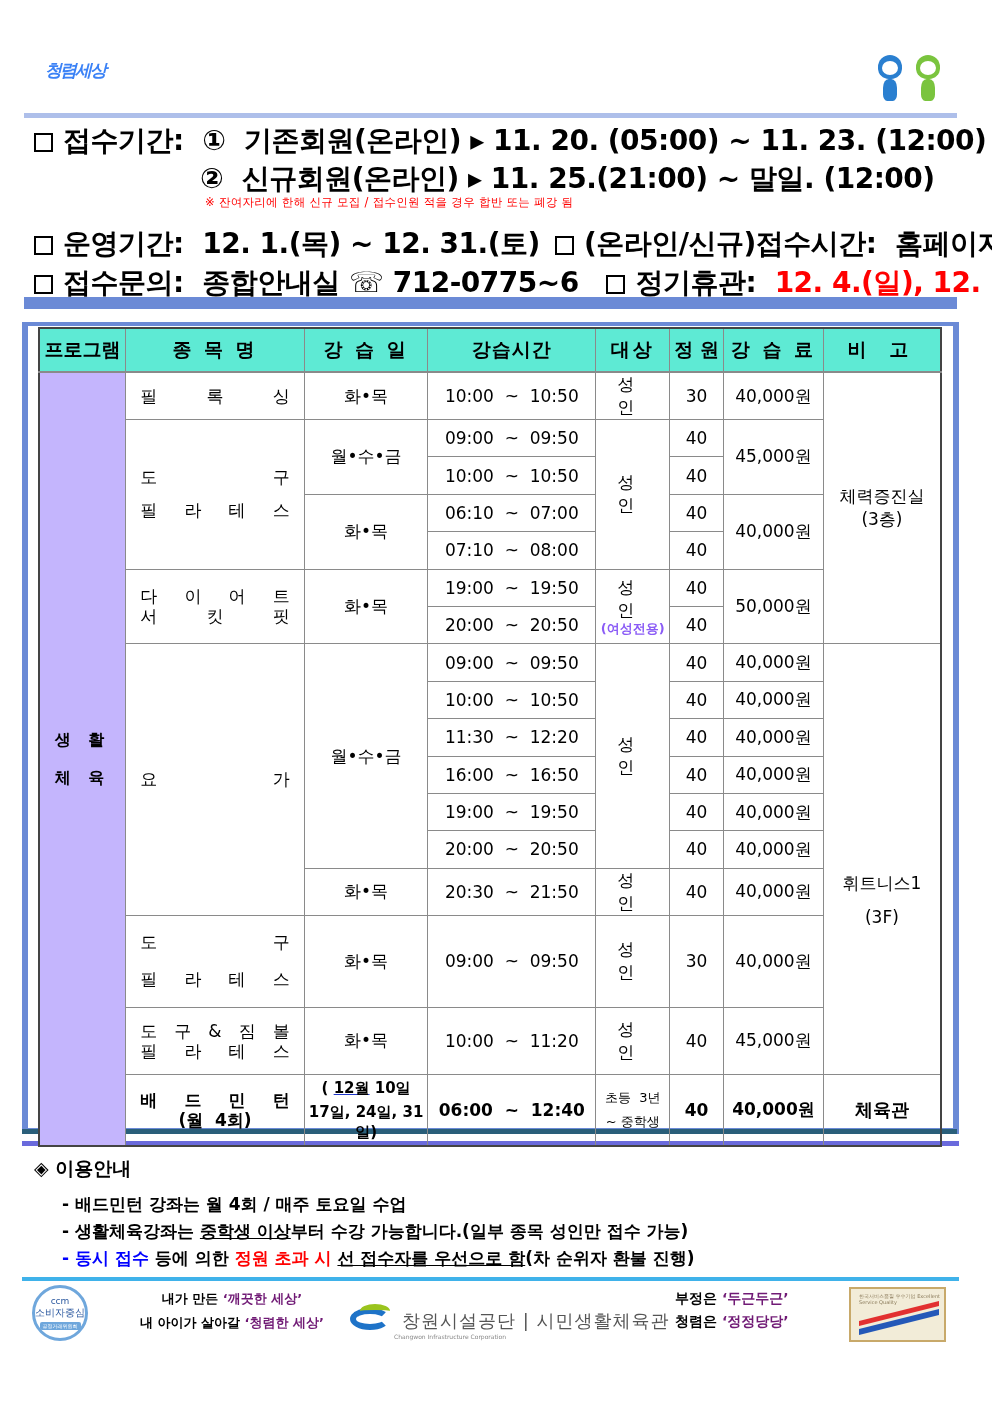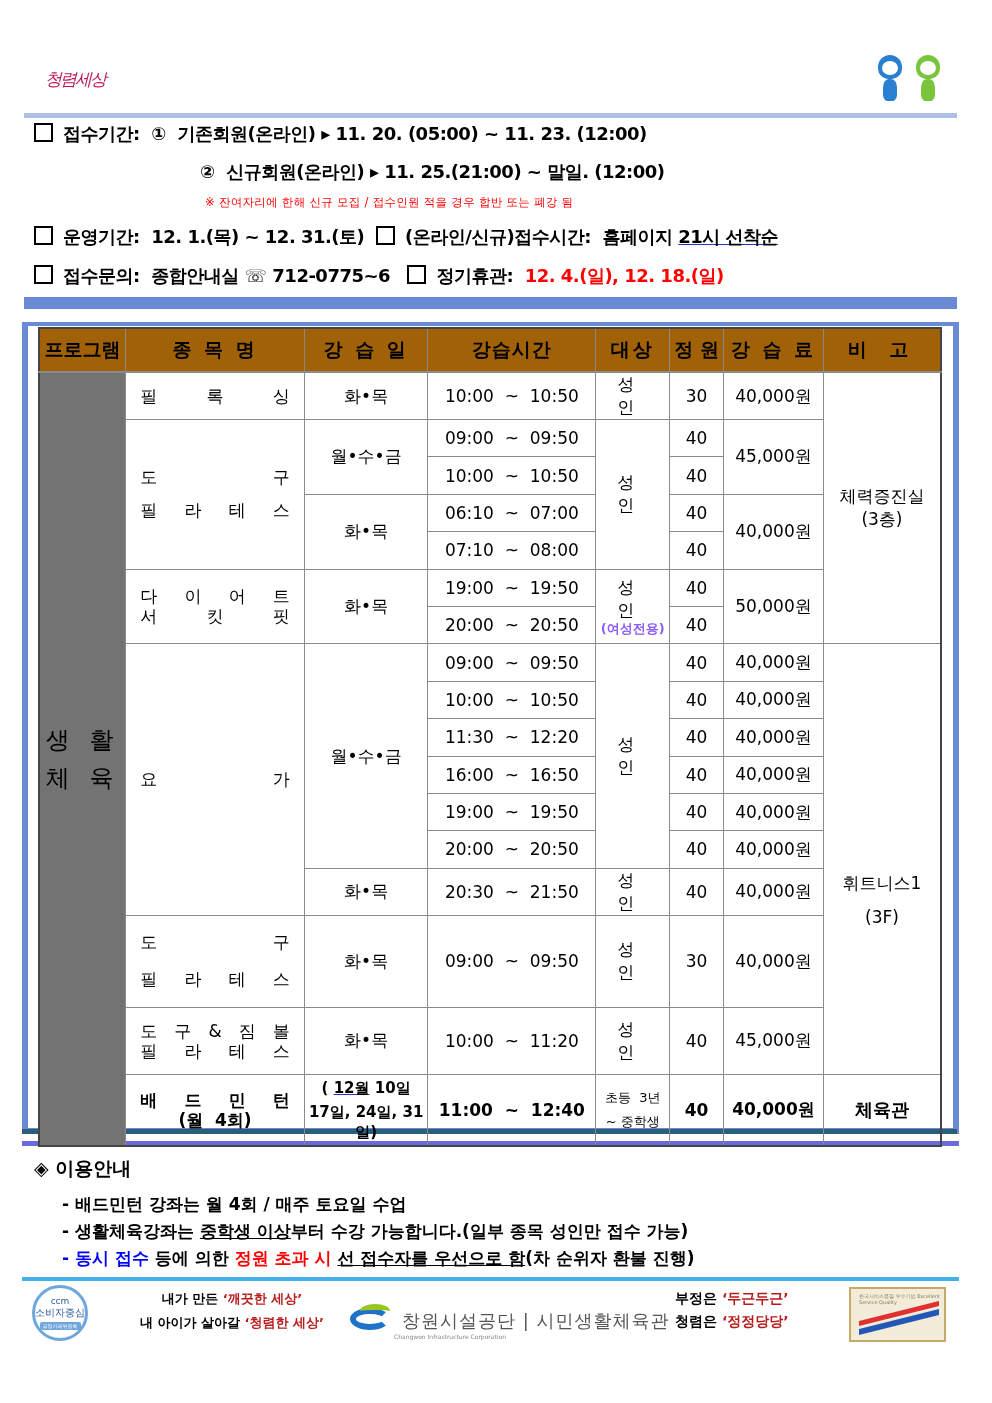--- a/index.html
+++ b/index.html
@@ -1,66 +1,66 @@
 <!DOCTYPE html>
 <html><head>
 <meta charset="utf-8">
 <style>
   * { box-sizing: border-box; margin: 0; padding: 0; }
   body { width: 992px; height: 1403px; background: #ffffff; font-family: "DejaVu Sans", "Liberation Sans", sans-serif; color: #000; position: relative; overflow: hidden; }
 
   
   .header { position: absolute; left: 24px; top: 45px; width: 935px; height: 68px; }
-  .logo-left { position: absolute; left: 12px; top: 14px; width: 78px; height: 40px; display: flex; align-items: center; justify-content: center; font-weight: normal; font-size: 17px; color: #be185d; letter-spacing: -2px; font-family: "DejaVu Serif", serif; font-style: italic; }
+  .logo-left { position: absolute; left: 12px; top: 14px; width: 78px; height: 40px; display: flex; align-items: flex-start; justify-content: center; font-weight: bold; font-size: 17px; color: #3b82f6; letter-spacing: -2px; font-family: "DejaVu Serif", serif; font-style: italic; }
   .title-box { position: absolute; left: 81px; top: 0; width: 758px; height: 68px; background: #078009; display: flex; align-items: center; justify-content: center; }
   .title-box span { color: #fff; font-size: 46px; font-weight: bold; letter-spacing: 2px; text-shadow: 2px 2px 0 #f3e57a; font-family: "DejaVu Sans", sans-serif; }
   .mascots { position: absolute; left: 852px; top: 8px; display: flex; gap: 10px; }
   .mascot { width: 28px; height: 50px; position: relative; }
   .mascot .head { position: absolute; left: 2px; top: 2px; width: 24px; height: 24px; border-radius: 50% 50% 45% 45%; }
   .mascot .face { position: absolute; left: 6px; top: 8px; width: 16px; height: 14px; background: #fff; border-radius: 50%; }
   .mascot .body { position: absolute; left: 7px; top: 26px; width: 14px; height: 22px; border-radius: 40% 40% 30% 30%; }
   .mascot.blue .head, .mascot.blue .body { background: #2a7fd0; }
   .mascot.green .head, .mascot.green .body { background: #7ac43e; }
   .header-rule { position: absolute; left: 24px; top: 113px; width: 933px; height: 5px; background: #aebfea; }
 
   
-  .info { position: absolute; left: 34px; font-weight: bold; font-size: 18px; white-space: nowrap; letter-spacing: -0.5px; }
+  .info { position: absolute; left: 34px; font-weight: bold; font-size: 28px; white-space: nowrap; letter-spacing: -0.5px; }
   .box { display: inline-block; width: 19px; height: 19px; border: 2px solid #000; vertical-align: -2px; margin-right: 10px; }
   .red { color: #ff0000; }
   .blue-t { color: #0000ff; }
   .ul { text-decoration: underline; text-decoration-color: #1d35c8; }
   .note { position: absolute; left: 205px; top: 195px; font-size: 11.5px; color: #ff0000; letter-spacing: 0.3px; }
   .mid-rule { position: absolute; left: 24px; top: 297px; width: 933px; height: 12px; background: #6b8ad6; }
 
   
   .frame { position: absolute; left: 22px; top: 322px; width: 937px; height: 812px; background: #6b8ad6; }
   .frame-inner { position: absolute; left: 6px; top: 4px; width: 925px; height: 802px; background: #fff; }
   .frame-bottom { position: absolute; left: 22px; top: 1129px; width: 935px; height: 5px; background: #2a5f7a; }
   .frame-rule2 { position: absolute; left: 22px; top: 1141px; width: 937px; height: 5px; background: #6a6adc; }
   table.sched { position: absolute; left: 38px; top: 327px; width: 904px; border-collapse: collapse; font-size: 17px; border: 2px solid #444; }
   table.sched td, table.sched th { border: 1px solid #8a8a8a; text-align: center; vertical-align: middle; padding: 0; height: 37.4px; }
-  table.sched th { background: #a16207; font-weight: bold; font-size: 19px; height: 44px; border-bottom: 2px solid #8a8a8a; letter-spacing: 3px; }
-  .cat { background: #737373; font-weight: normal; font-size: 24px; line-height: 38px; letter-spacing: 6px; }
+  table.sched th { background: #5eead4; font-weight: bold; font-size: 19px; height: 44px; border-bottom: 2px solid #8a8a8a; letter-spacing: 3px; }
+  .cat { background: #c4b5fd; font-weight: bold; font-size: 16px; line-height: 38px; letter-spacing: 6px; }
   .spread { display: flex; justify-content: space-between; padding: 0 14px 0 14px; }
   .tight { line-height: 20px; }
   .bold { font-weight: bold; }
   .small-red { color: #8b5cf6; font-weight: bold; font-size: 13px; display: block; line-height: 14px; }
   .target-sp { letter-spacing: 14px; }
 
   
   .guide-head { position: absolute; left: 34px; top: 1156px; font-weight: bold; font-size: 19px; }
   .guide-line { position: absolute; left: 62px; font-weight: bold; font-size: 17px; white-space: nowrap; }
   .footer-rule { position: absolute; left: 22px; top: 1277px; width: 937px; height: 4px; background: #3fb2ea; }
 
   
   .ccm { position: absolute; left: 32px; top: 1285px; width: 56px; height: 56px; border-radius: 50%; border: 3px solid #6fa7dc; display: flex; flex-direction: column; align-items: center; justify-content: center; font-size: 9px; color: #2d5aa0; }
   .ccm .lbl { font-size: 10px; color: #2d5aa0; }
   .ccm .bar { background: #6fa7dc; color: #fff; font-size: 5px; padding: 1px 3px; margin-top: 2px; border-radius: 2px; }
   .slogan { position: absolute; font-weight: bold; font-size: 13px; text-align: center; }
-  .slogan .hl { color: #b91c1c; }
+  .slogan .hl { color: #701a75; }
   .cw-logo { position: absolute; left: 350px; top: 1304px; display: flex; align-items: center; }
   .cw-mark { width: 44px; height: 40px; position: relative; }
   .cw-mark .arc1 { position: absolute; left: 0; top: 4px; width: 40px; height: 22px; border: 6px solid #1e73c8; border-right-color: transparent; border-radius: 50%; }
   .cw-mark .arc2 { position: absolute; left: 10px; top: 0; width: 30px; height: 14px; border-top: 6px solid #9ac41e; border-radius: 50%; }
   .cw-name { margin-left: 8px; font-size: 18px; color: #555; letter-spacing: 1px; }
   .cw-sub { font-size: 6px; color: #888; letter-spacing: 0; }
   .cert { position: absolute; left: 849px; top: 1287px; width: 97px; height: 55px; background: #f2ecd8; border: 2px solid #c8a96a; }
   .cert .stripe1 { position: absolute; left: 8px; top: 30px; width: 80px; height: 6px; background: #2458b8; transform: skewY(-14deg); }
   .cert .stripe2 { position: absolute; left: 8px; top: 22px; width: 80px; height: 5px; background: #e23030; transform: skewY(-14deg); }
   .cert .txt { position: absolute; left: 8px; top: 4px; font-size: 5px; color: #8a7a5a; line-height: 6px; }
@@ -319,21 +319,21 @@
             <span>드</span>
             <span>민</span>
             <span>턴</span>
           </div>
       <div style="white-space:pre;">(월  4회)</div>
     </td>
     <td class="tight bold" style="font-size:15px;">
       <div><span style="white-space:pre;">( </span><span class="ul">12월</span><span> 10일</span></div>
       <div style="margin-top:4px;">17일, 24일, 31일)</div>
     </td>
-    <td class="bold" style="white-space:pre;">11:00  ~  12:40</td>
+    <td class="bold" style="white-space:pre;">06:00  ~  12:40</td>
     <td style="font-size:13px; font-weight:normal; line-height:24px;">
       <div style="white-space:pre;">초등  3년</div>
       <div>~ 중학생</div>
     </td>
     <td class="bold">40</td>
     <td class="bold">40,000원</td>
     <td class="bold" style="font-size:18px;">체육관</td>
   </tr>
 </tbody>
   </table>

